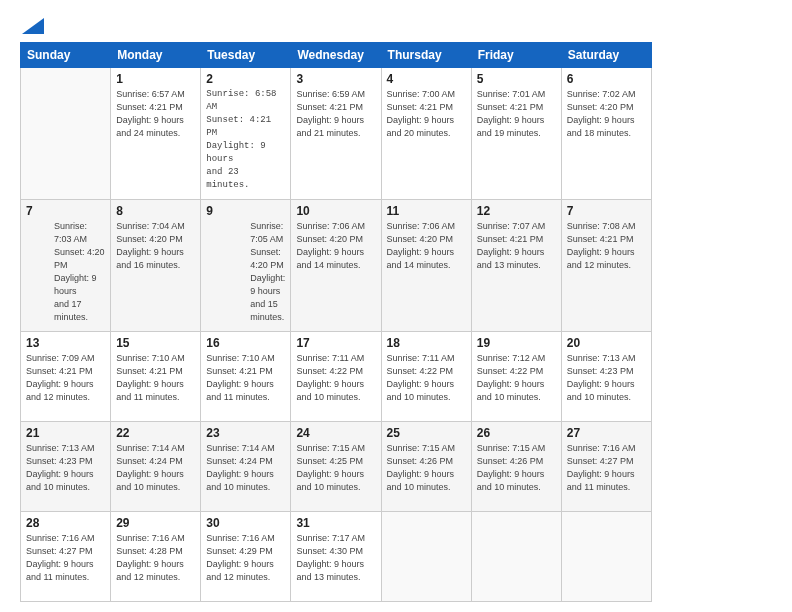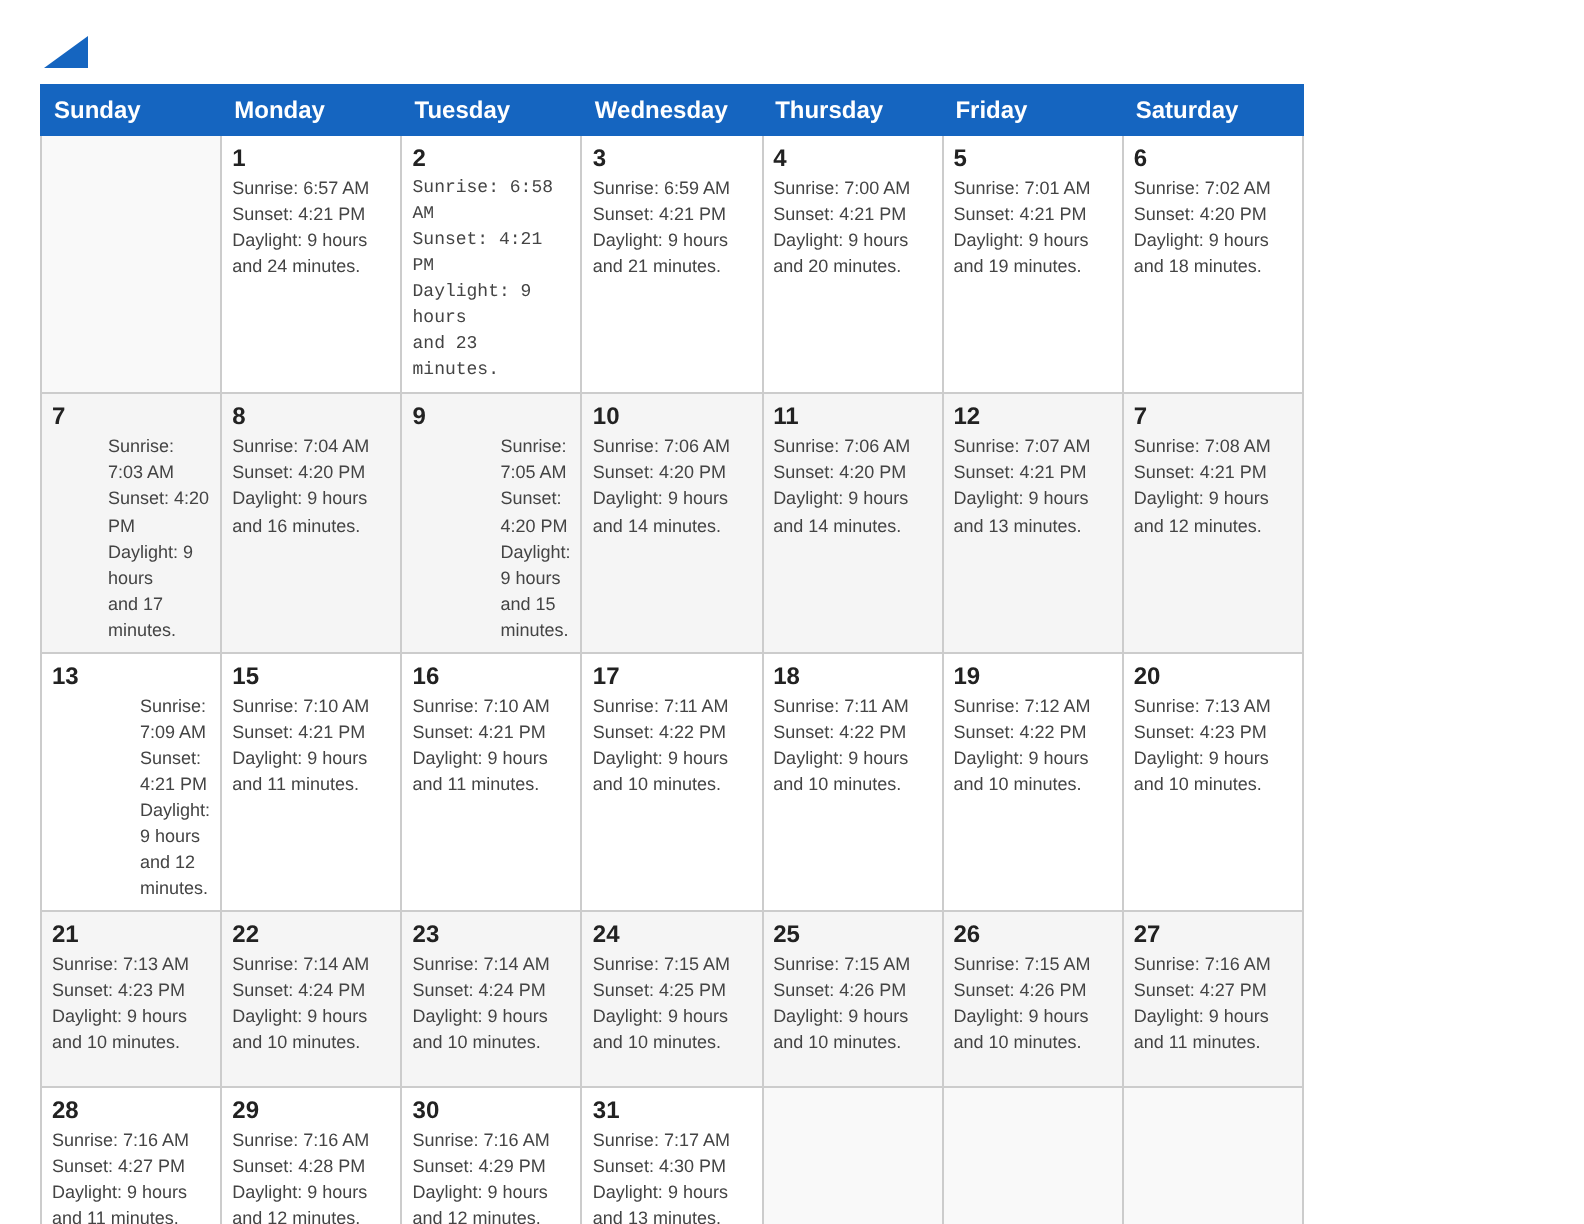--- a/index.html
+++ b/index.html
@@ -211,21 +211,21 @@
             <span class="day-number">7</span>
             <div class="day-info" style="white-space: pre-line;">Sunrise: 7:08 AM
 Sunset: 4:21 PM
 Daylight: 9 hours
 and 12 minutes.</div>
           </td>
         </tr>
         <tr>
           <td>
             <span class="day-number">13</span>
-            <div class="day-info" style="white-space: pre-line; margin-left: 44px;">Sunrise: 7:09 AM
+            <div class="day-info" style="white-space: pre-line;">Sunrise: 7:09 AM
 Sunset: 4:21 PM
 Daylight: 9 hours
 and 12 minutes.</div>
           </td>
           <td>
             <span class="day-number">15</span>
             <div class="day-info" style="white-space: pre-line;">Sunrise: 7:10 AM
 Sunset: 4:21 PM
 Daylight: 9 hours
 and 11 minutes.</div>

